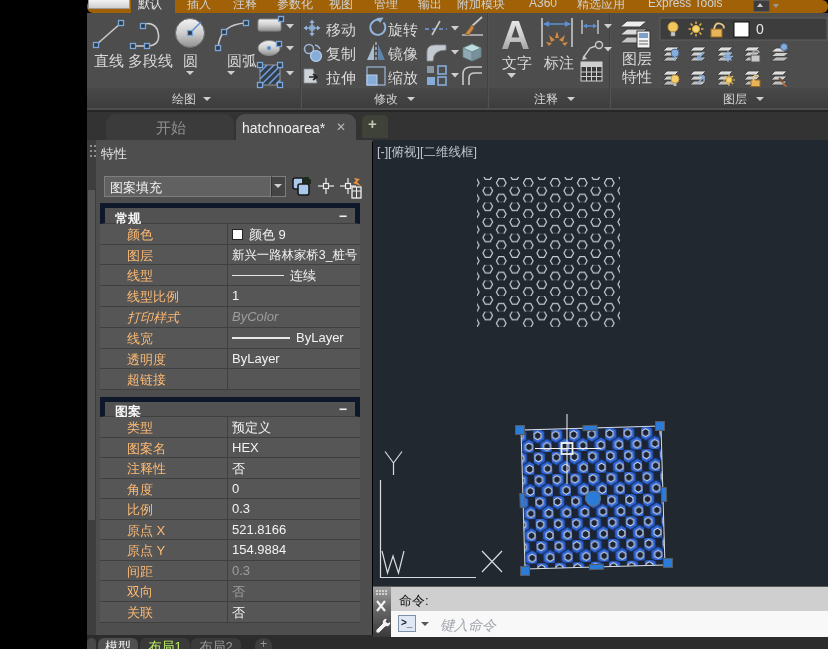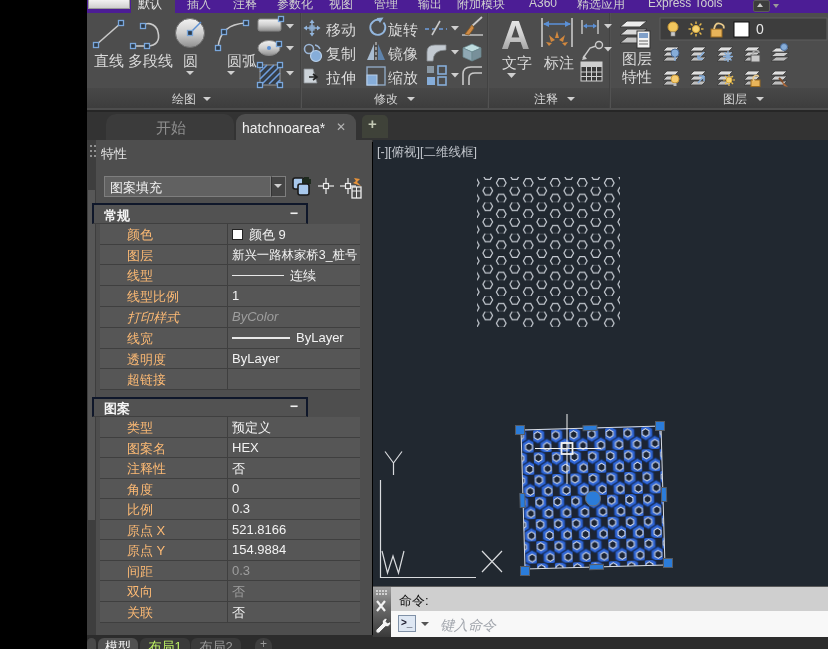--- a/index.html
+++ b/index.html
@@ -1,36 +1,36 @@
 <!DOCTYPE html>
 <html><head>
 <meta charset="utf-8">
 <style>
 html,body{margin:0;padding:0;background:#000;}
 #app{position:relative;width:828px;height:649px;background:#000;overflow:hidden;
   font-family:"Liberation Sans",sans-serif;}
 .ab{position:absolute;}
 .t{position:absolute;white-space:nowrap;}
 
-#tabrow{position:absolute;left:87px;top:0;width:741px;height:13px;background:#4c1d95;}
+#tabrow{position:absolute;left:87px;top:0;width:741px;height:13px;background:#a16207;border-radius:6px;}
 .rtab{position:absolute;top:-4px;font-size:12px;color:#cfcfcf;}
 #ribbon{position:absolute;left:87px;top:13px;width:741px;height:97px;background:#4d4d4d;}
 .plabelrow{position:absolute;top:75px;height:20px;background:linear-gradient(#484848,#3d3d3d);}
 .plabel{position:absolute;top:78px;font-size:12px;color:#d4d4d4;white-space:nowrap;}
 .psep{position:absolute;top:0;width:2px;height:95px;background:linear-gradient(90deg,#3a3a3a,#5a5a5a);}
 .ilabel{position:absolute;font-size:15px;color:#dadada;white-space:nowrap;}
 .dn{width:0;height:0;border-left:4px solid transparent;border-right:4px solid transparent;border-top:4px solid #cfcfcf;position:absolute;}
 
 #ftbar{position:absolute;left:87px;top:110px;width:741px;height:30px;background:#333333;border-top:2px solid #262626;}
 
 #props{position:absolute;left:87px;top:140px;width:285px;height:509px;background:#4e4e4e;}
 .prow{position:absolute;left:13px;width:260px;height:21px;background:#565656;border-bottom:1px solid #3f3f3f;box-sizing:border-box;}
 .plab{position:absolute;left:27px;font-size:13px;color:#fdba74;top:2px;}
 .pval{position:absolute;left:132px;font-size:13px;color:#f2f2f2;top:2px;}
-.phead{position:absolute;left:5px;width:216px;height:20px;background:#525252;border:2px solid #0f172a;border-bottom:1px solid #3f3f3f;}
+.phead{position:absolute;left:13px;width:260px;height:20px;background:#525252;border:5px solid #0f172a;border-bottom:1px solid #3f3f3f;}
 
 #draw{position:absolute;left:373px;top:140px;width:455px;height:446px;background:#212830;}
 
 #cmd{position:absolute;left:373px;top:586px;width:455px;height:51px;}
 #bottombar{position:absolute;left:87px;top:635px;width:741px;height:14px;background:#2c2c2c;}
 .ltab{position:absolute;top:3px;height:11px;border-radius:6px 6px 0 0;font-size:13px;text-align:center;}
 </style>
 </head>
 <body>
 <div id="app">

